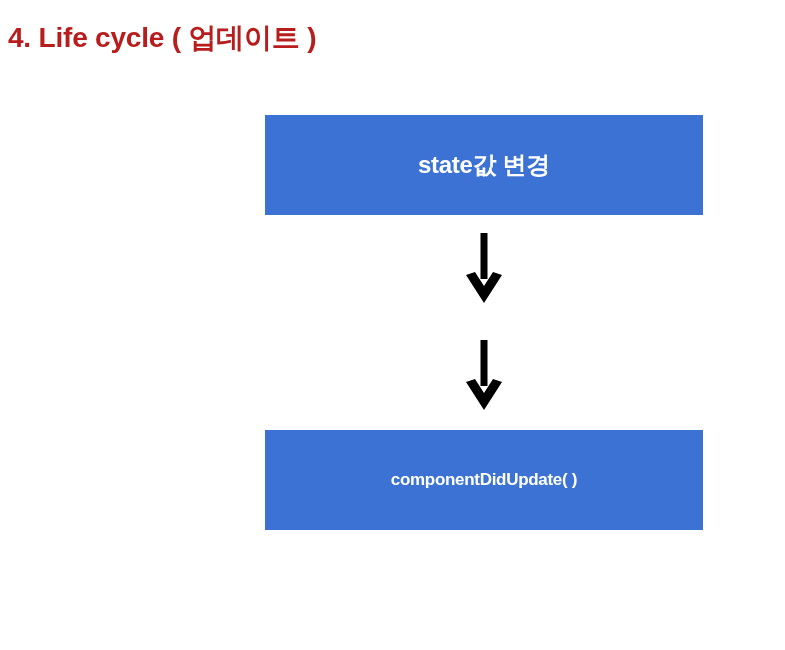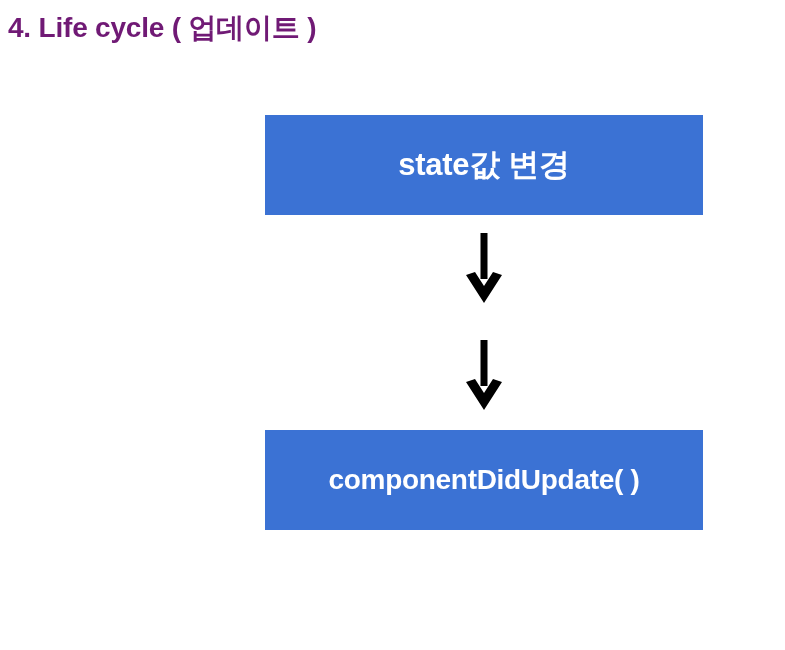--- a/index.html
+++ b/index.html
@@ -20,24 +20,24 @@
     position: absolute;
     inset: 0;
     width: 785px;
     height: 650px;
     background: #ffffff;
   }
 
   .slide-title {
     position: absolute;
     left: 8px;
-    top: 9px;
+    top: 19px;
     font-size: 28px;
     font-weight: bold;
-    color: #701a75;
+    color: #b91c1c;
     letter-spacing: -0.2px;
     white-space: nowrap;
     line-height: 38px;
   }
 
   .flow {
     position: absolute;
     left: 265px;
     top: 115px;
     width: 438px;
@@ -55,25 +55,25 @@
 
   .flow-node .node-label {
     color: #ffffff;
     font-weight: bold;
     text-align: center;
     white-space: nowrap;
     letter-spacing: -0.3px;
   }
 
   .node-lg .node-label {
-    font-size: 31px;
+    font-size: 24px;
   }
 
   .node-sm .node-label {
-    font-size: 28px;
+    font-size: 17px;
   }
 
   .flow-connector {
     width: 438px;
     height: 105px;
     display: flex;
     align-items: center;
     justify-content: center;
   }
 

